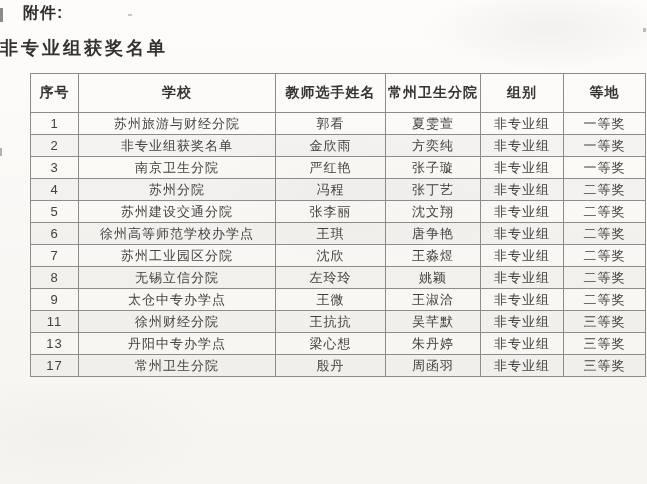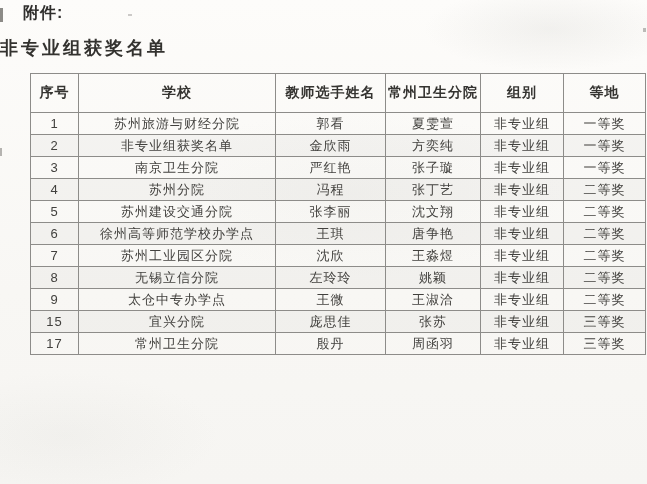--- a/index.html
+++ b/index.html
@@ -145,24 +145,32 @@
       </tr>
       <tr data-interactable="false">
         <td data-interactable="false">9</td>
         <td data-interactable="false">太仓中专办学点</td>
         <td data-interactable="false">王微</td>
         <td data-interactable="false">王淑洽</td>
         <td data-interactable="false">非专业组</td>
         <td data-interactable="false">二等奖</td>
       </tr>
       <tr data-interactable="false">
-        <td data-interactable="false">15</td>
-        <td data-interactable="false">宜兴分院</td>
-        <td data-interactable="false">庞思佳</td>
-        <td data-interactable="false">张苏</td>
+        <td data-interactable="false">11</td>
+        <td data-interactable="false">徐州财经分院</td>
+        <td data-interactable="false">王抗抗</td>
+        <td data-interactable="false">吴芊默</td>
+        <td data-interactable="false">非专业组</td>
+        <td data-interactable="false">三等奖</td>
+      </tr>
+      <tr data-interactable="false">
+        <td data-interactable="false">13</td>
+        <td data-interactable="false">丹阳中专办学点</td>
+        <td data-interactable="false">梁心想</td>
+        <td data-interactable="false">朱丹婷</td>
         <td data-interactable="false">非专业组</td>
         <td data-interactable="false">三等奖</td>
       </tr>
       <tr data-interactable="false">
         <td data-interactable="false">17</td>
         <td data-interactable="false">常州卫生分院</td>
         <td data-interactable="false">殷丹</td>
         <td data-interactable="false">周函羽</td>
         <td data-interactable="false">非专业组</td>
         <td data-interactable="false">三等奖</td>

